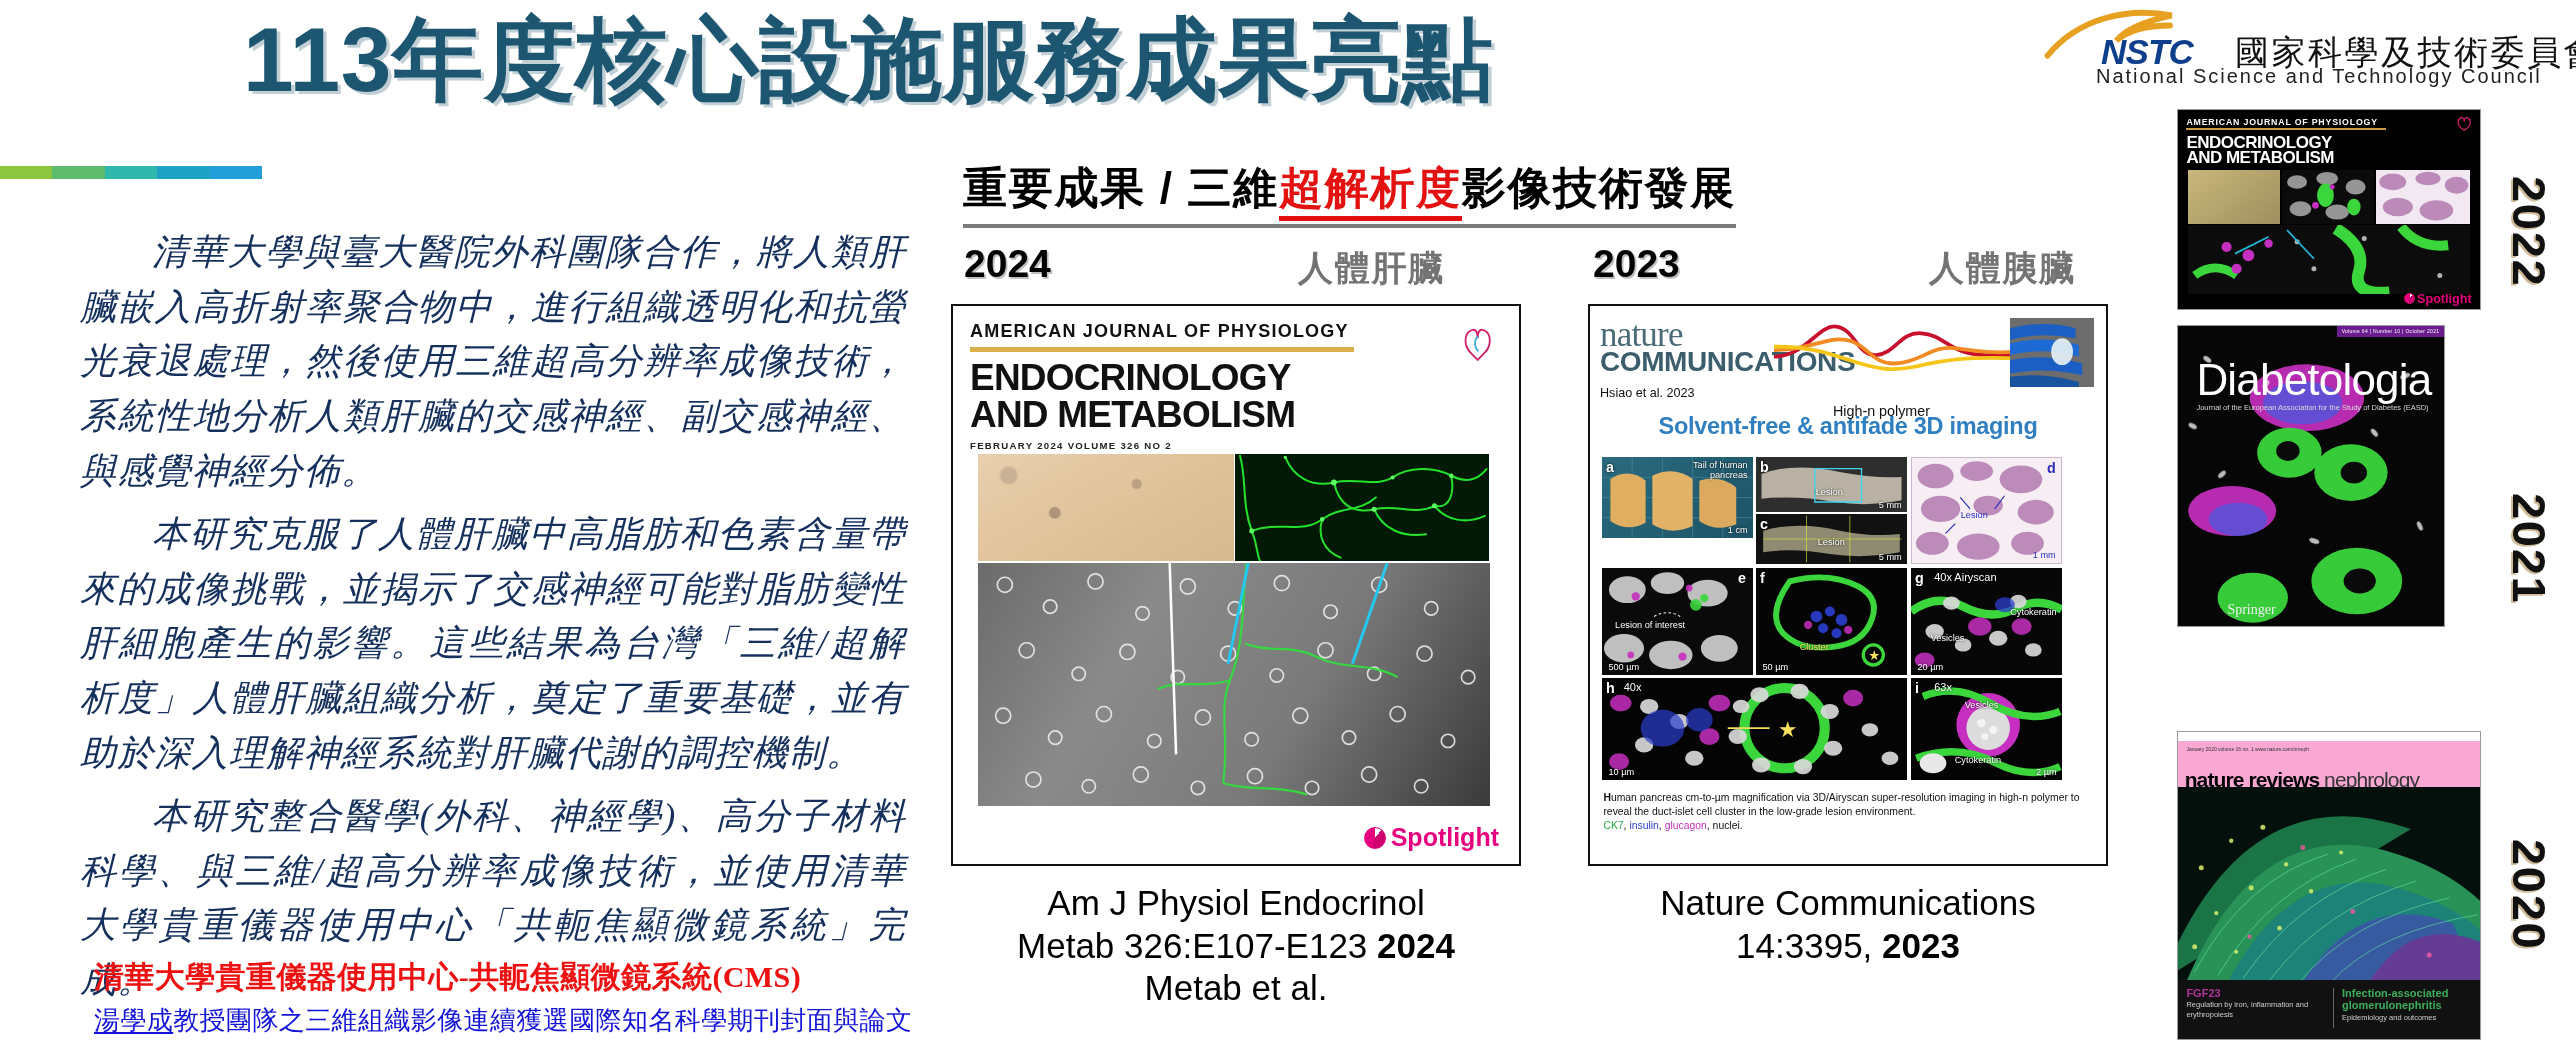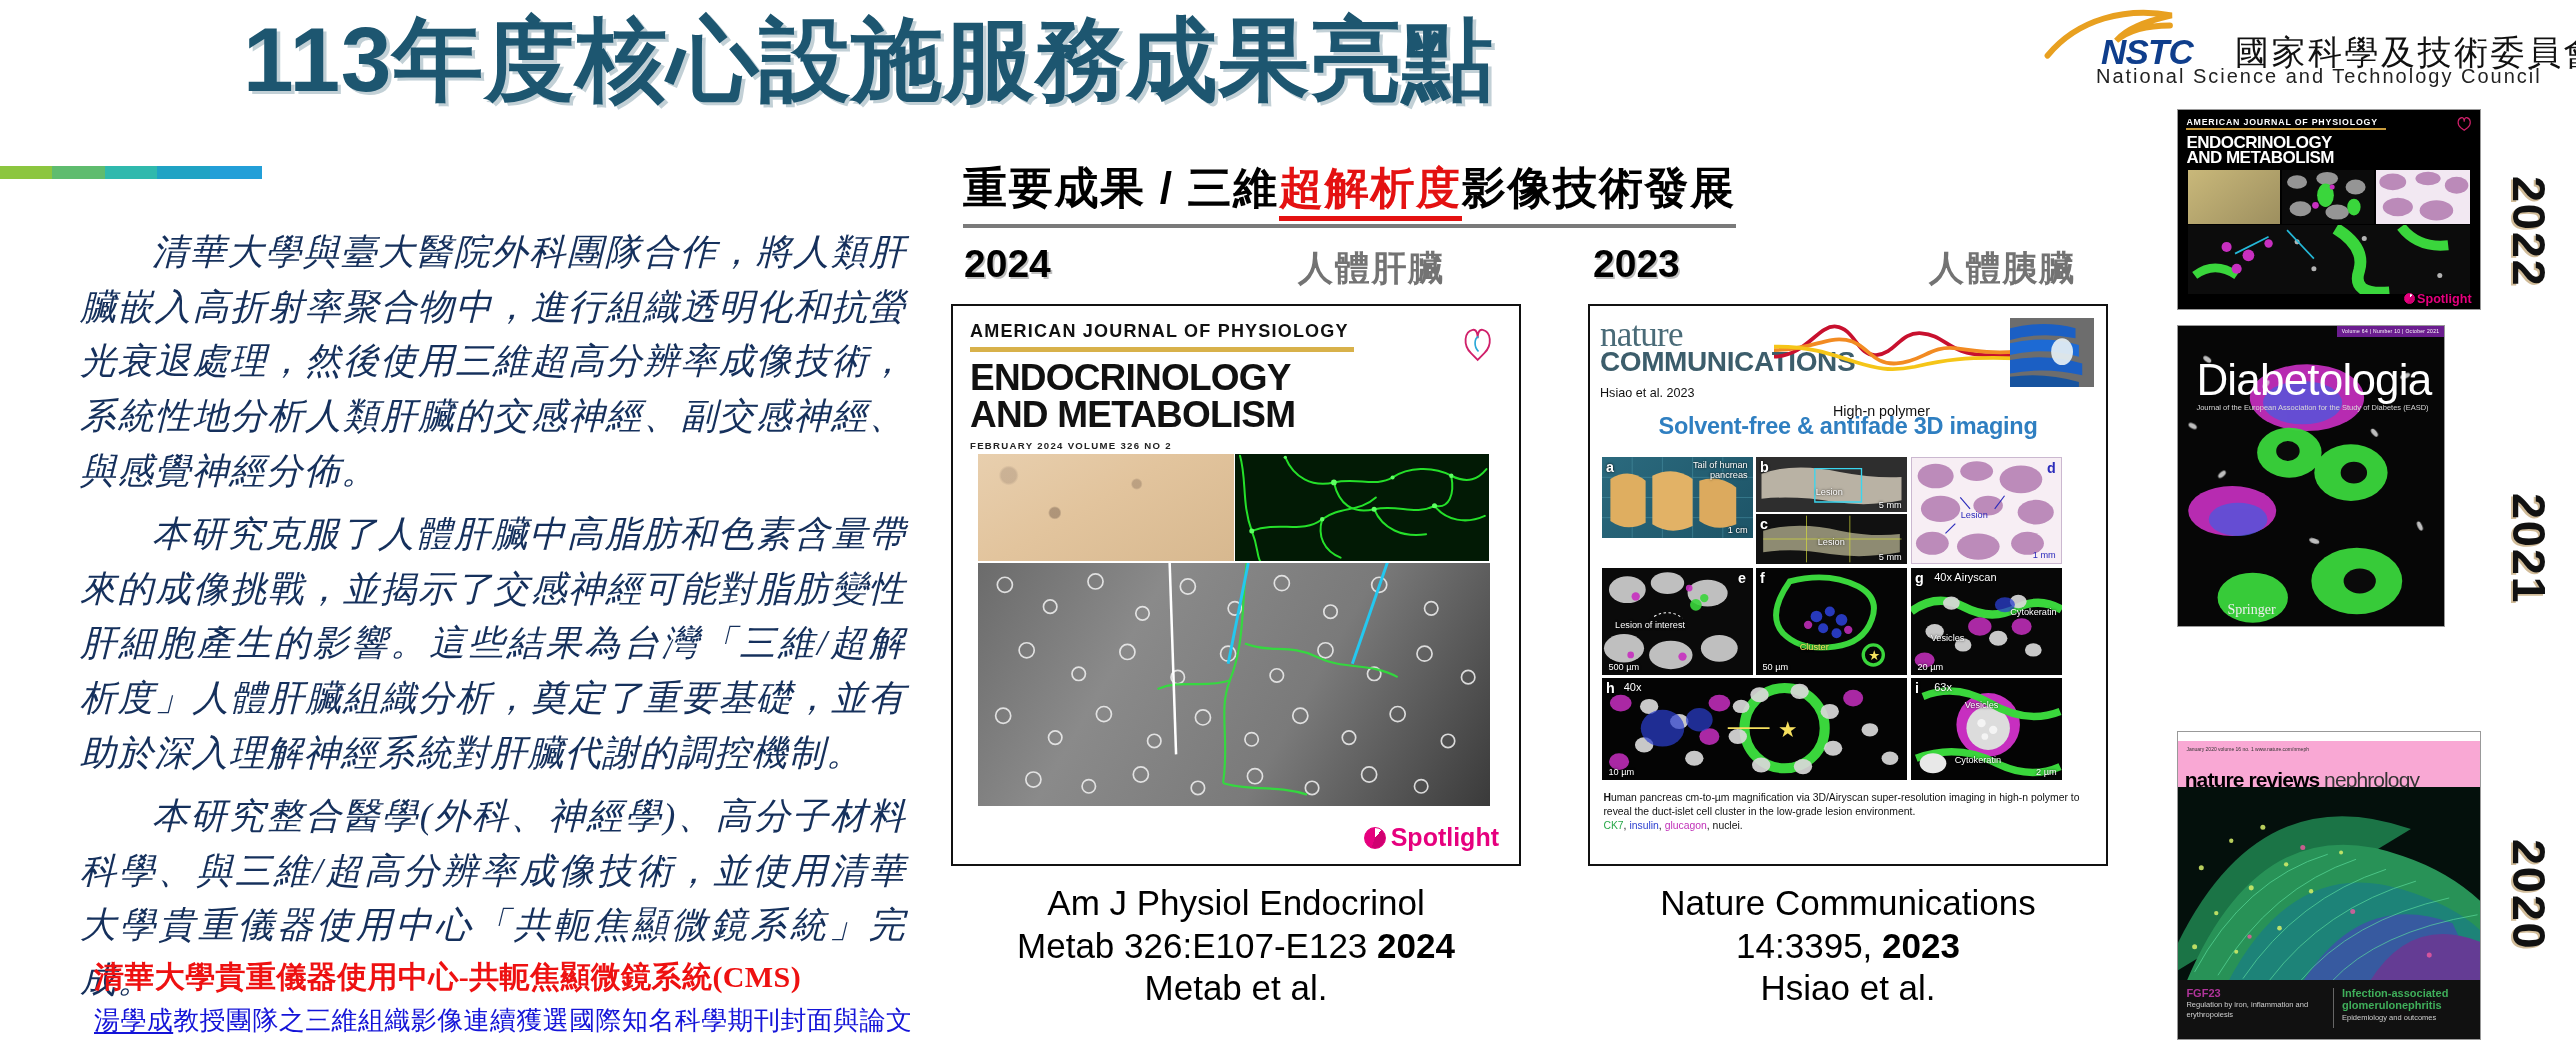--- a/index.html
+++ b/index.html
@@ -633,21 +633,20 @@
 
   <div class="citation" style="left:951px; top:882px; width:570px;">
     <div>Am J Physiol Endocrinol</div>
     <div><span>Metab 326:E107-E123 </span><b>2024</b></div>
     <div>Metab et al.</div>
   </div>
 
   <div class="citation" style="left:1588px; top:882px; width:520px;">
     <div>Nature Communications</div>
     <div><span>14:3395, </span><b>2023</b></div>
-    <div>Hsiao et al.</div>
   </div>
 
   <div class="rail-cover" id="rail-2022">
     <div class="r22-kicker">AMERICAN JOURNAL OF PHYSIOLOGY</div>
     <div class="r22-rule"></div>
     <div class="r22-title" style="top:25px">ENDOCRINOLOGY</div>
     <div class="r22-title" style="top:40px">AND METABOLISM</div>
     <svg style="position:absolute;right:6.7px;top:5px;width:18.4px;height:17px" viewBox="0 0 22 20">
       <path d="M8 3 C 3 4,2 11,7 15 L11 18 L15 15 C 20 11,19 4,14 3 C 11.5 2.5,11 6,11 8 C 11 6,10.5 2.5,8 3 Z" fill="none" stroke="#d0206a" stroke-width="1.4"></path>
     </svg>

